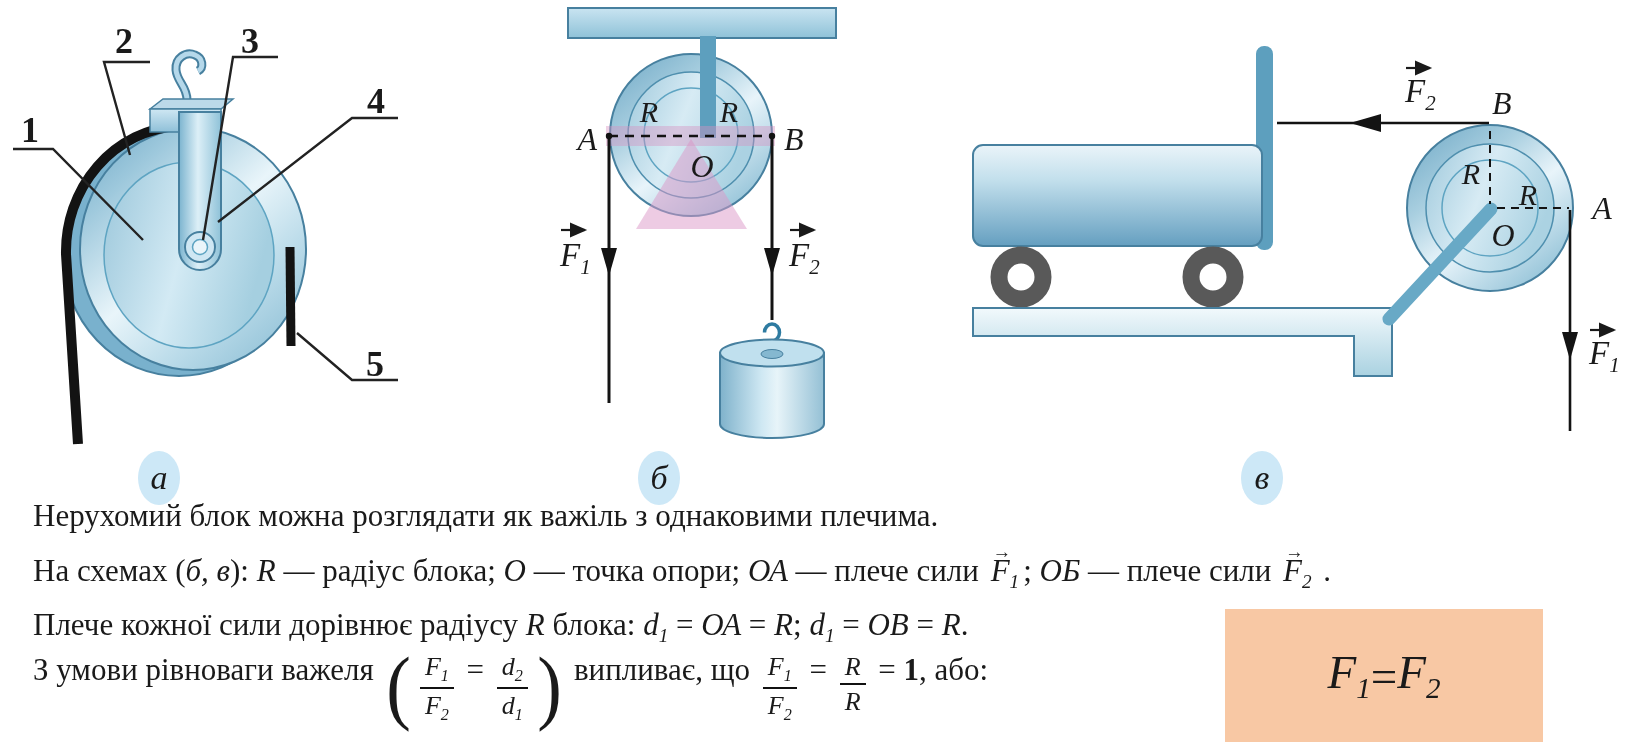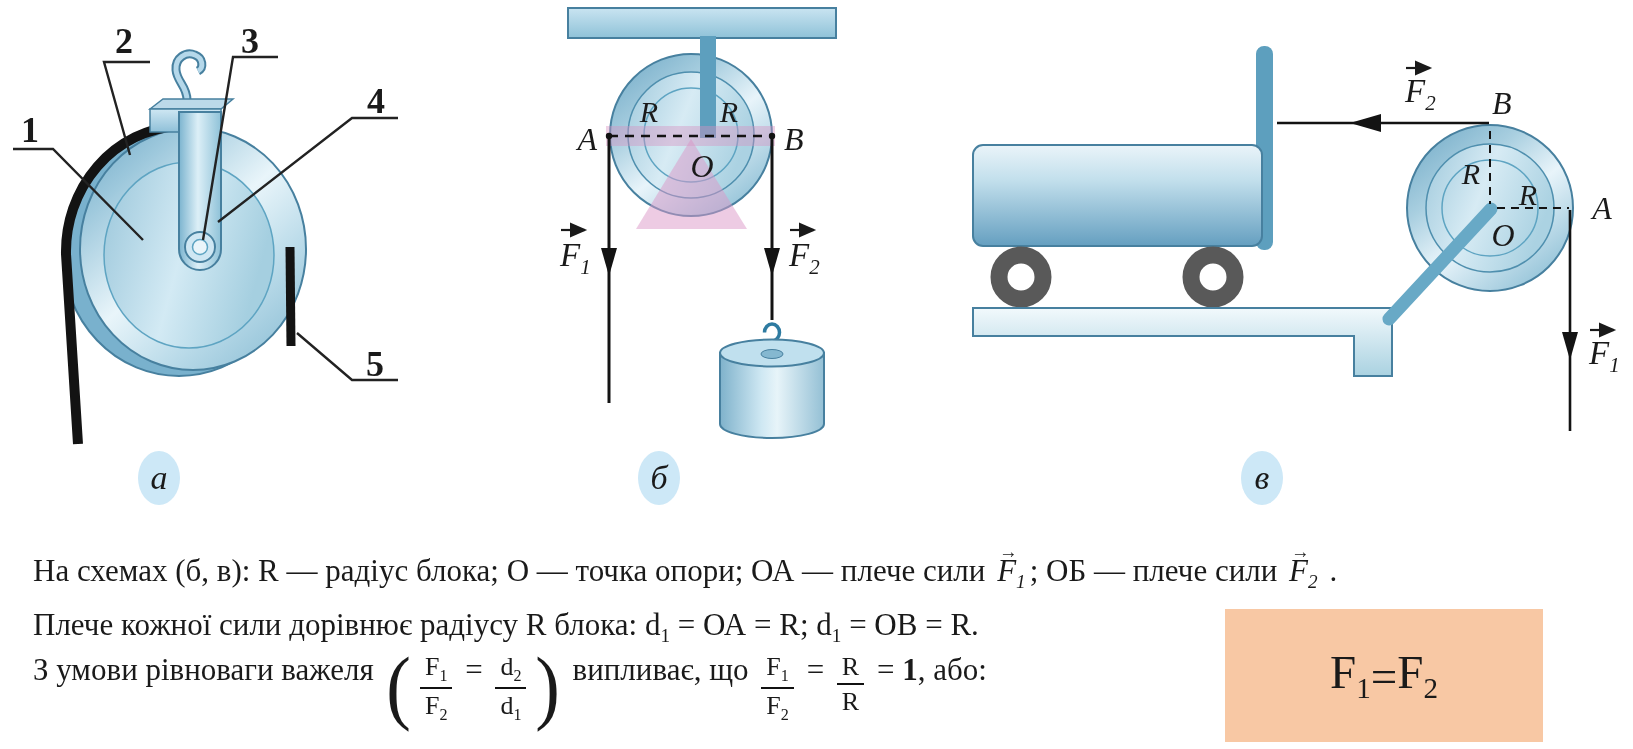--- a/index.html
+++ b/index.html
@@ -9,21 +9,21 @@
   .cap-ellipse{fill:var(--cap-blue,#cde8f7);}
   .cap-letter{font-style:italic;font-size:34px;}
   .partnum{font-weight:bold;font-size:36px;}
   .ptlabel{font-style:italic;font-size:32px;}
   .rlabel{font-style:italic;font-size:30px;}
   .flabel{font-style:italic;font-size:33px;}
   .fsub{font-size:21px;font-style:italic;}
 
   .textline{position:absolute;left:33px;font-size:31px;white-space:pre;}
   .textline .seg-normal{font-style:normal;}
-  .textline .seg-italic,.seg-italic{}
+  .textline .seg-italic,.seg-italic{font-style:italic;}
   .seg-bold{font-weight:bold;}
   sub{font-size:0.62em;}
   .tline-flex{display:flex;align-items:flex-start;white-space:pre;}
   .seg-paren{font-size:82px;font-weight:400;line-height:0.85;margin:0 3px;transform:scaleX(0.9);}
   .frac{display:inline-flex;flex-direction:column;align-items:center;vertical-align:middle;
         margin:0 5px;font-size:26px;line-height:1.15;}
   .frac .num{border-bottom:2px solid #111;padding:0 5px 1px;}
   .frac .den{padding-top:2px;}
   .vec{position:relative;display:inline-block;font-style:italic;margin:0 4px;}
   .vec .arr{position:absolute;top:-0.55em;left:0.1em;font-size:0.6em;font-style:normal;line-height:1;}
@@ -187,20 +187,21 @@
       <g>
         <line x1="1590" y1="330" x2="1614" y2="330" stroke="#1a1a1a" stroke-width="2.2" marker-end="url(#arrV)"></line>
         <text class="flabel" x="1589" y="364"><tspan>F</tspan><tspan class="fsub" dy="8">1</tspan></text>
       </g>
       <ellipse class="cap-ellipse" cx="1262" cy="478" rx="21" ry="27"></ellipse>
       <text class="cap-letter" x="1262" y="489" text-anchor="middle">в</text>
     </g>
   </svg>
 
   
+  <div class="textline" style="top:498px"><span class="seg-normal">Нерухомий блок можна розглядати як важіль з однаковими плечима.</span></div>
   <div class="textline" style="top:553px"><span class="seg-normal">На схемах (</span><span class="seg-italic">б, в</span><span class="seg-normal">): </span><span class="seg-italic">R</span><span class="seg-normal"> — радіус блока; </span><span class="seg-italic">О</span><span class="seg-normal"> — точка опори; </span><span class="seg-italic">ОА</span><span class="seg-normal"> — плече сили </span><span class="vec"><span class="arr">→</span><span>F</span><sub>1</sub></span><span class="seg-normal">; </span><span class="seg-italic">ОБ</span><span class="seg-normal"> — плече сили </span><span class="vec"><span class="arr">→</span><span>F</span><sub>2</sub></span><span class="seg-normal"> .</span></div>
   <div class="textline" style="top:607px"><span class="seg-normal">Плече кожної сили дорівнює радіусу </span><span class="seg-italic">R</span><span class="seg-normal"> блока: </span><span class="seg-italic">d<sub>1</sub></span><span class="seg-normal"> = </span><span class="seg-italic">ОА</span><span class="seg-normal"> = </span><span class="seg-italic">R</span><span class="seg-normal">; </span><span class="seg-italic">d<sub>1</sub></span><span class="seg-normal"> = </span><span class="seg-italic">ОВ</span><span class="seg-normal"> = </span><span class="seg-italic">R</span><span class="seg-normal">.</span></div>
   <div class="textline tline-flex" style="top:652px;height:96px"><span class="seg-normal">З умови рівноваги важеля </span><span class="seg-paren">(</span><span class="frac"><span class="num"><span class="seg-italic">F<sub>1</sub></span></span><span class="den"><span class="seg-italic">F<sub>2</sub></span></span></span><span class="seg-normal"> = </span><span class="frac"><span class="num"><span class="seg-italic">d<sub>2</sub></span></span><span class="den"><span class="seg-italic">d<sub>1</sub></span></span></span><span class="seg-paren">)</span><span class="seg-normal"> випливає, що </span><span class="frac"><span class="num"><span class="seg-italic">F<sub>1</sub></span></span><span class="den"><span class="seg-italic">F<sub>2</sub></span></span></span><span class="seg-normal"> = </span><span class="frac"><span class="num"><span class="seg-italic">R</span></span><span class="den"><span class="seg-italic">R</span></span></span><span class="seg-normal"> = </span><span class="seg-bold">1</span><span class="seg-normal">, або:</span></div>
 
   
   <div class="formula-box">
       <span class="seg-italic">F<sub>1</sub></span>
       <span class="seg-normal"> = </span>
       <span class="seg-italic">F<sub>2</sub></span>
     </div>

